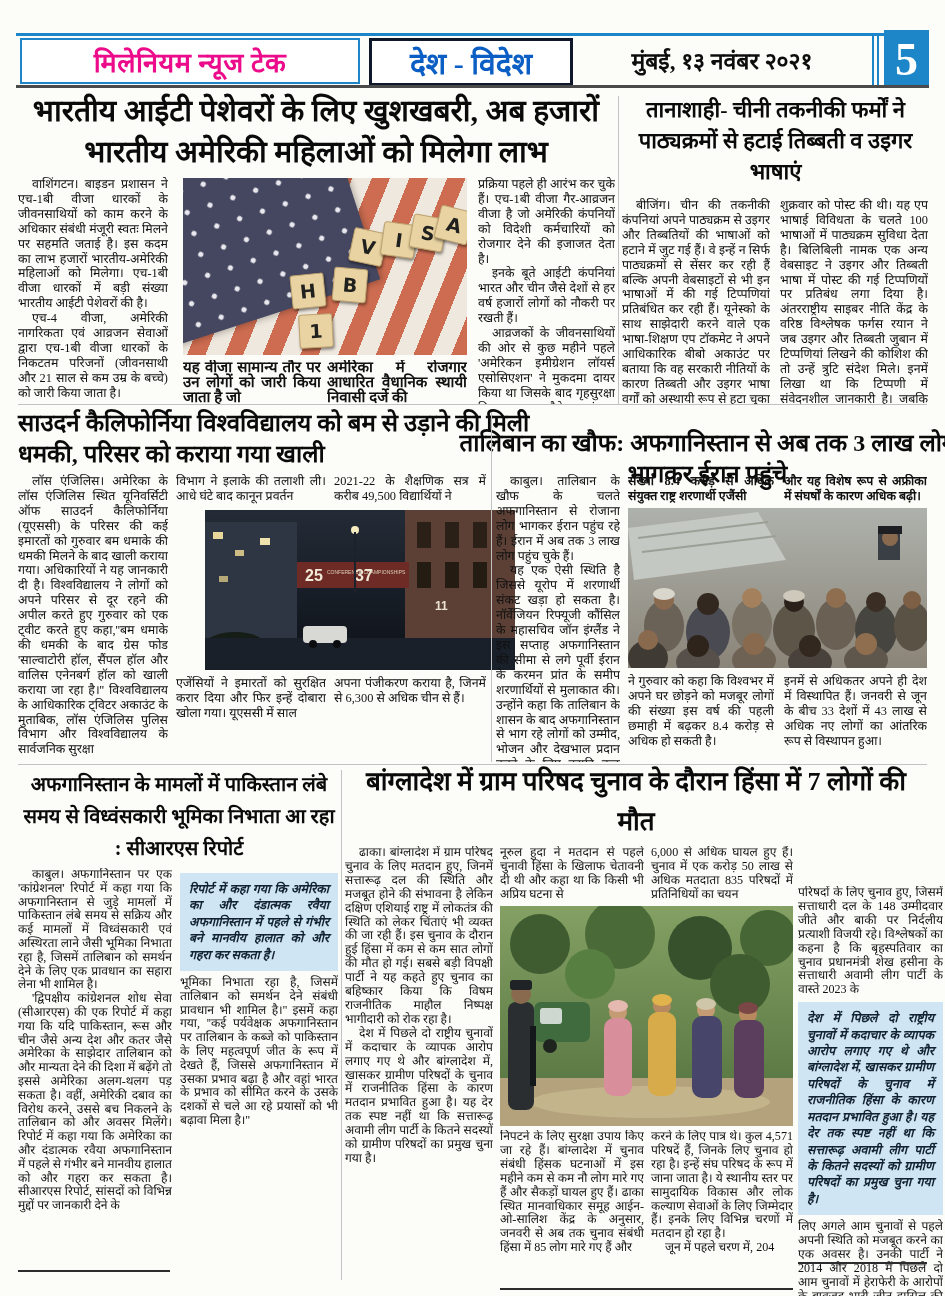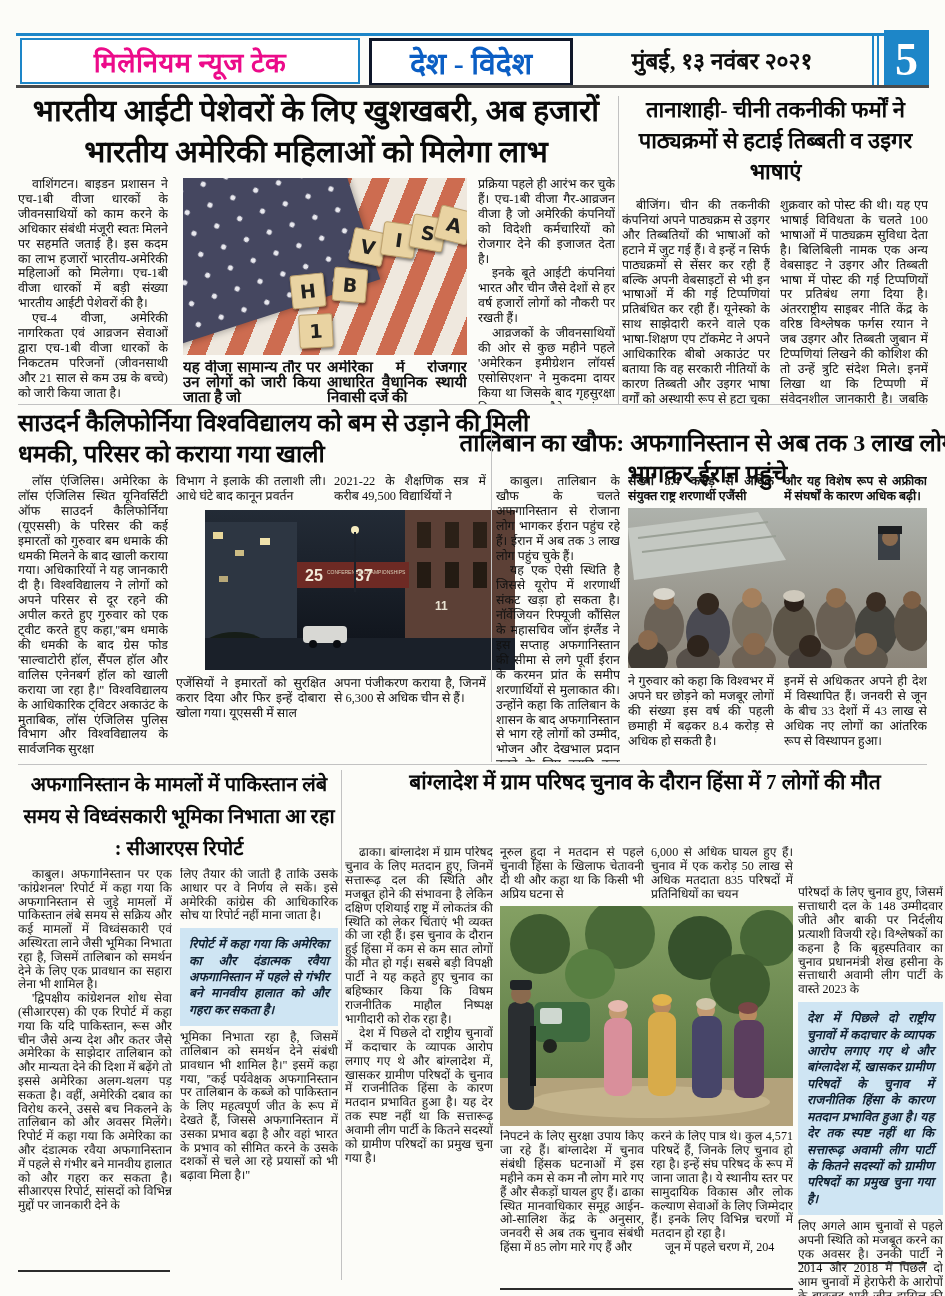--- a/index.html
+++ b/index.html
@@ -65,21 +65,21 @@
   #a4-col3top{left:784px;top:474px;width:143px;height:33px;font-weight:bold;}
   #a4-image{left:628px;top:508px;width:299px;height:160px;}
   #a4-col2bot{left:628px;top:674px;width:146px;height:90px;}
   #a4-col3bot{left:784px;top:674px;width:143px;height:90px;}
   
   #a5-headline{left:18px;top:768px;width:322px;height:98px;font-size:20px;line-height:32px;text-align:center;}
   #a5-col1{left:18px;top:868px;width:154px;height:398px;font-size:12.1px;line-height:13.8px;}
   #a5-col2{left:180px;top:868px;width:158px;height:398px;font-size:12.1px;line-height:13.8px;}
   #a5-endrule{left:18px;top:1270px;width:152px;}
   
-  #a6-headline{left:354px;top:762px;width:582px;height:80px;font-size:21px;line-height:40px;text-align:center;}
+  #a6-headline{left:345px;top:762px;width:582px;height:80px;font-size:26px;line-height:40px;text-align:center;}
   #a6-col1{left:345px;top:846px;width:148px;height:436px;font-size:12.1px;line-height:13.9px;}
   #a6-col2top{left:500px;top:846px;width:144px;height:57px;font-size:12.1px;line-height:13.9px;}
   #a6-col3top{left:651px;top:846px;width:142px;height:57px;font-size:12.1px;line-height:13.9px;}
   #a6-image{left:500px;top:906px;width:293px;height:220px;}
   #a6-col2bot{left:500px;top:1130px;width:144px;height:156px;font-size:12.1px;line-height:13.9px;}
   #a6-col3bot{left:651px;top:1130px;width:142px;height:156px;font-size:12.1px;line-height:13.9px;}
   #a6-col4{left:798px;top:846px;width:145px;height:412px;font-size:12.1px;line-height:13.9px;margin-top:40px;}
   #a6-endrule{left:798px;top:1262px;width:129px;}
   #a6-endrule2{left:500px;top:1288px;width:293px;}
   
@@ -261,21 +261,20 @@
   <div class="abs hrule" id="rule-mid2"></div>
   <div class="abs vrule" id="vr-a3a4"></div>
   <div class="abs vrule" id="vr-a5a6"></div>
 
   <div class="abs headline" id="a5-headline">अफगानिस्तान के मामलों में पाकिस्तान लंबे समय से विध्वंसकारी भूमिका निभाता आ रहा : सीआरएस रिपोर्ट</div>
   <div class="abs col" id="a5-col1">
     <p>काबुल। अफगानिस्तान पर एक 'कांग्रेशनल' रिपोर्ट में कहा गया कि अफगानिस्तान से जुड़े मामलों में पाकिस्तान लंबे समय से सक्रिय और कई मामलों में विध्वंसकारी एवं अस्थिरता लाने जैसी भूमिका निभाता रहा है, जिसमें तालिबान को समर्थन देने के लिए एक प्रावधान का सहारा लेना भी शामिल है।</p>
     <p>'द्विपक्षीय कांग्रेशनल शोध सेवा (सीआरएस) की एक रिपोर्ट में कहा गया कि यदि पाकिस्तान, रूस और चीन जैसे अन्य देश और कतर जैसे अमेरिका के साझेदार तालिबान को और मान्यता देने की दिशा में बढ़ेंगे तो इससे अमेरिका अलग-थलग पड़ सकता है। वहीं, अमेरिकी दबाव का विरोध करने, उससे बच निकलने के तालिबान को और अवसर मिलेंगे। रिपोर्ट में कहा गया कि अमेरिका का और दंडात्मक रवैया अफगानिस्तान में पहले से गंभीर बने मानवीय हालात को और गहरा कर सकता है। सीआरएस रिपोर्ट, सांसदों को विभिन्न मुद्दों पर जानकारी देने के</p>
   </div>
   <div class="abs col" id="a5-col2">
-    <p class="no-indent">लिए तैयार की जाती है ताकि उसके आधार पर वे निर्णय ले सकें। इसे अमेरिकी कांग्रेस की आधिकारिक सोच या रिपोर्ट नहीं माना जाता है।</p>
     <div class="pullquote">रिपोर्ट में कहा गया कि अमेरिका का और दंडात्मक रवैया अफगानिस्तान में पहले से गंभीर बने मानवीय हालात को और गहरा कर सकता है।</div>
     <p class="no-indent">भूमिका निभाता रहा है, जिसमें तालिबान को समर्थन देने संबंधी प्रावधान भी शामिल है।'' इसमें कहा गया, ''कई पर्यवेक्षक अफगानिस्तान पर तालिबान के कब्जे को पाकिस्तान के लिए महत्वपूर्ण जीत के रूप में देखते हैं, जिससे अफगानिस्तान में उसका प्रभाव बढ़ा है और वहां भारत के प्रभाव को सीमित करने के उसके दशकों से चले आ रहे प्रयासों को भी बढ़ावा मिला है।''</p>
   </div>
   <div class="abs endrule" id="a5-endrule"></div>
 
   <div class="abs headline" id="a6-headline">बांग्लादेश में ग्राम परिषद चुनाव के दौरान हिंसा में 7 लोगों की मौत</div>
   <div class="abs col" id="a6-col1">
     <p>ढाका। बांग्लादेश में ग्राम परिषद चुनाव के लिए मतदान हुए, जिनमें सत्तारूढ़ दल की स्थिति और मजबूत होने की संभावना है लेकिन दक्षिण एशियाई राष्ट्र में लोकतंत्र की स्थिति को लेकर चिंताएं भी व्यक्त की जा रही हैं। इस चुनाव के दौरान हुई हिंसा में कम से कम सात लोगों की मौत हो गई। सबसे बड़ी विपक्षी पार्टी ने यह कहते हुए चुनाव का बहिष्कार किया कि विषम राजनीतिक माहौल निष्पक्ष भागीदारी को रोक रहा है।</p>
     <p>देश में पिछले दो राष्ट्रीय चुनावों में कदाचार के व्यापक आरोप लगाए गए थे और बांग्लादेश में, खासकर ग्रामीण परिषदों के चुनाव में राजनीतिक हिंसा के कारण मतदान प्रभावित हुआ है। यह देर तक स्पष्ट नहीं था कि सत्तारूढ़ अवामी लीग पार्टी के कितने सदस्यों को ग्रामीण परिषदों का प्रमुख चुना गया है।</p>
   </div>

